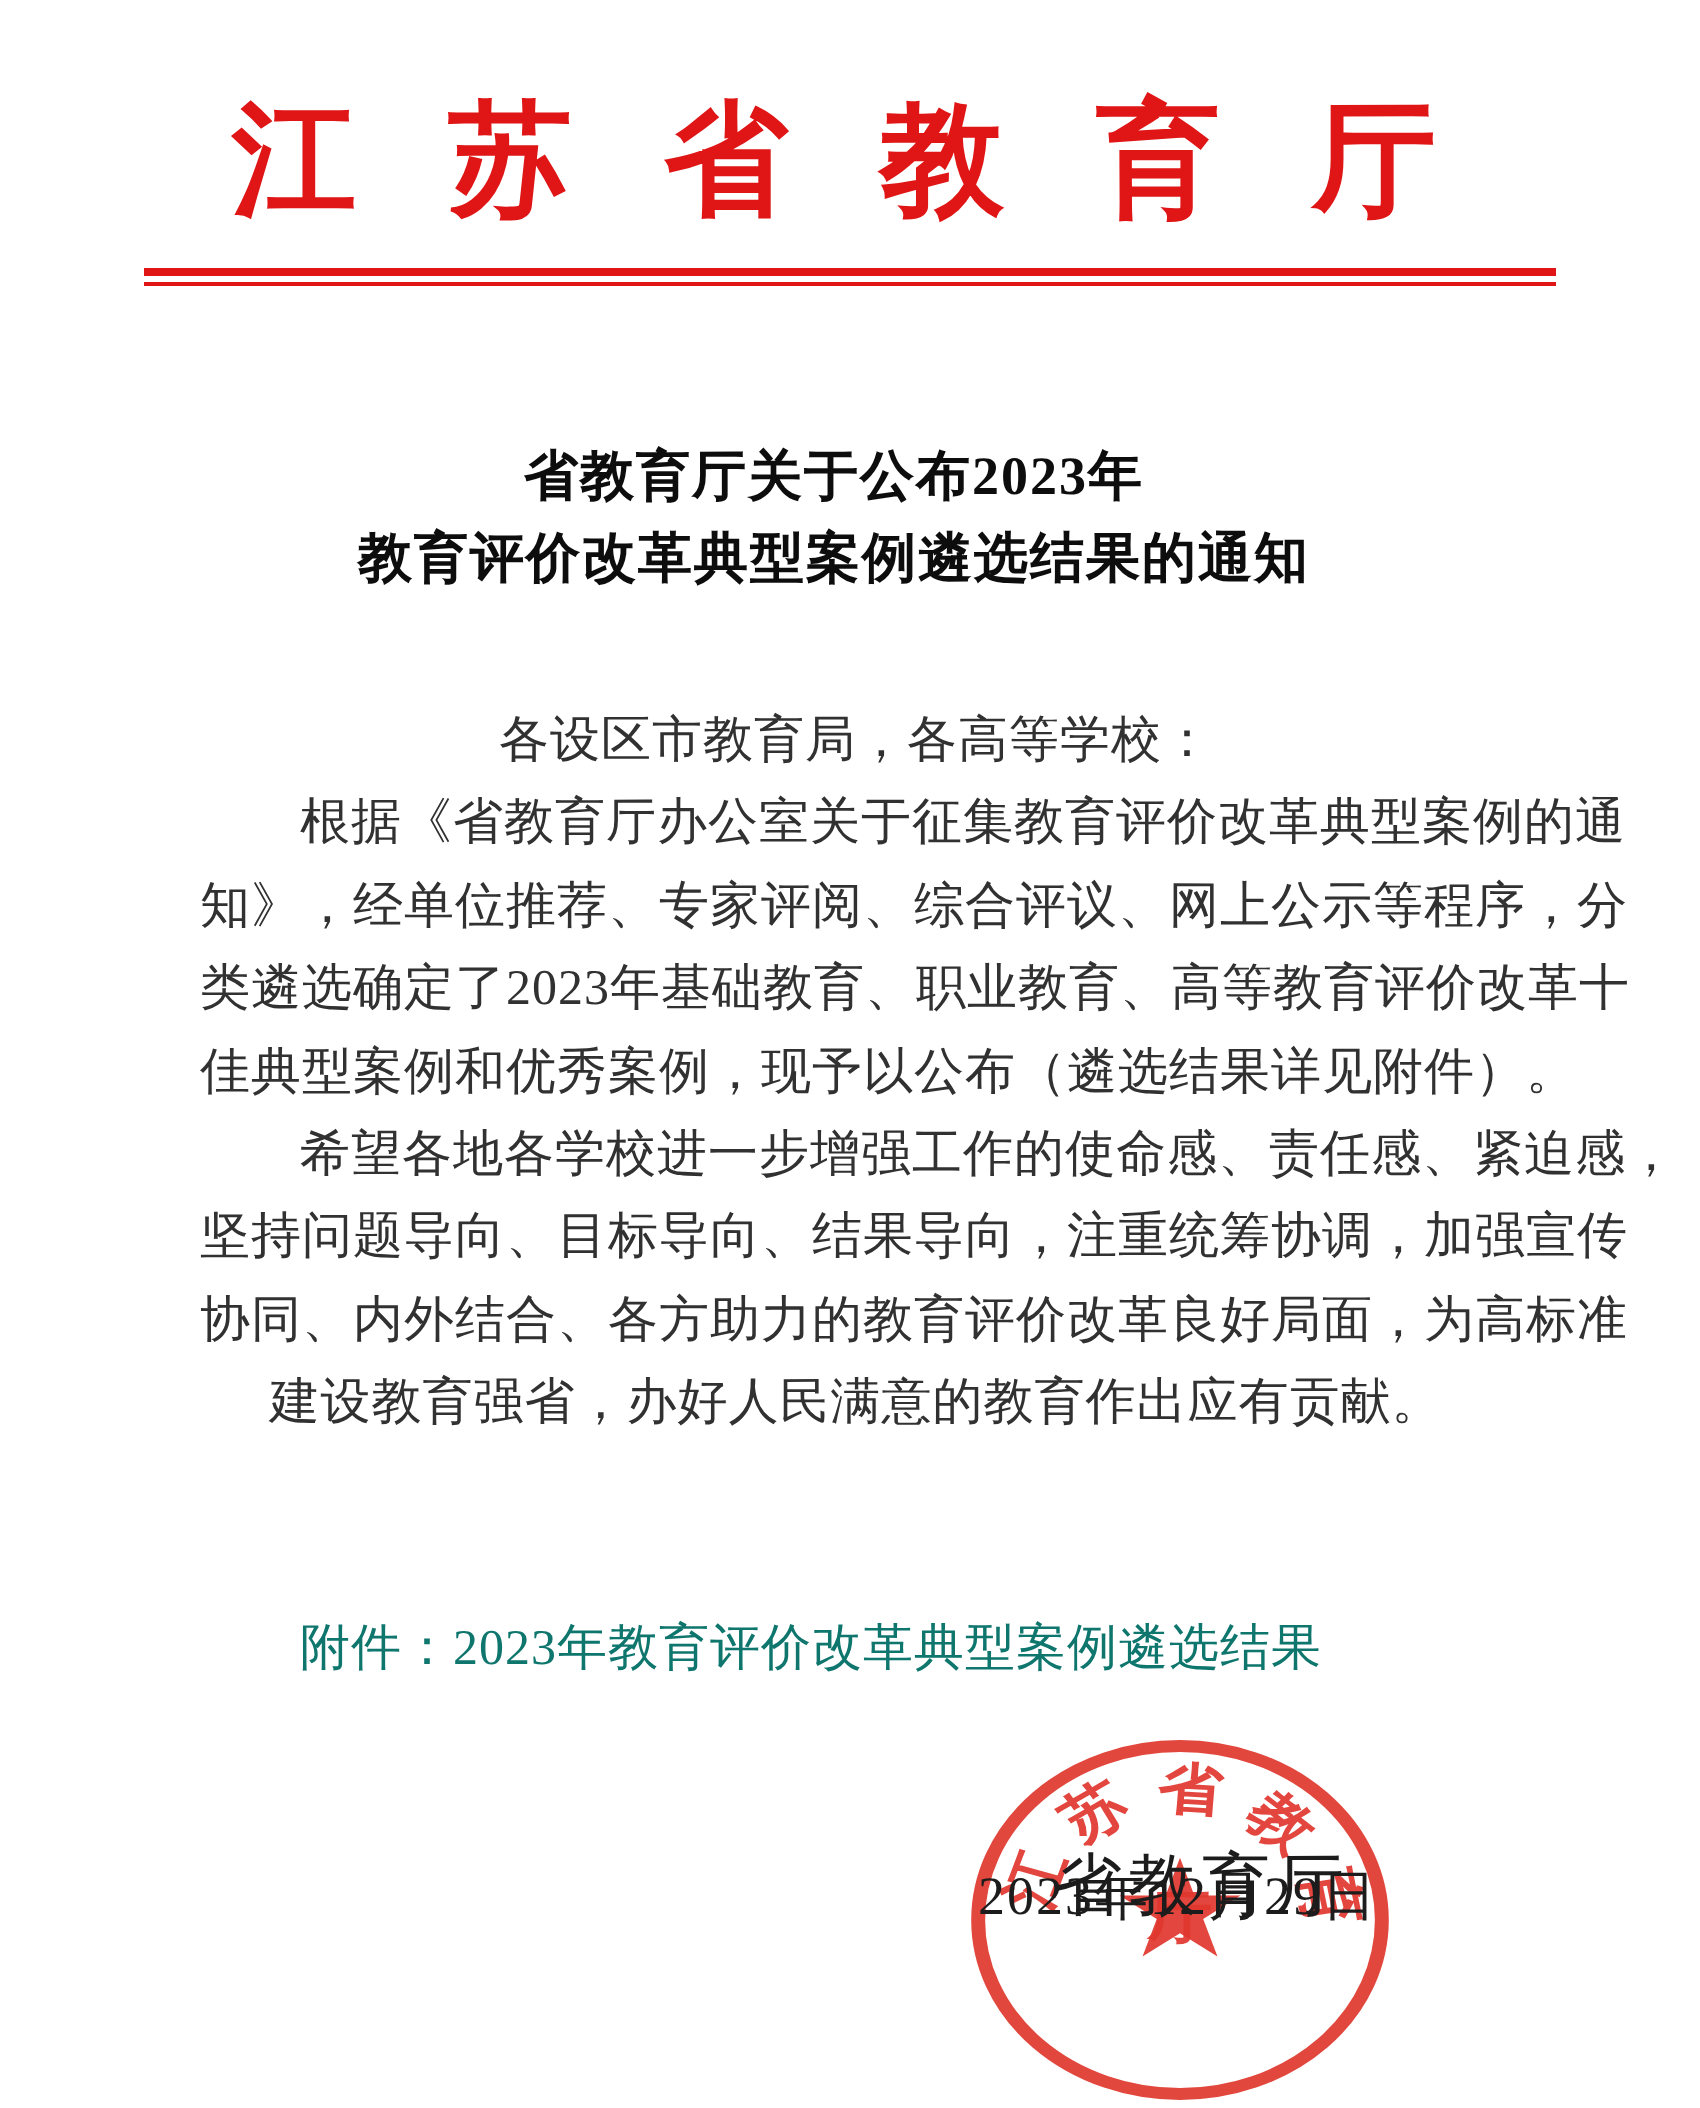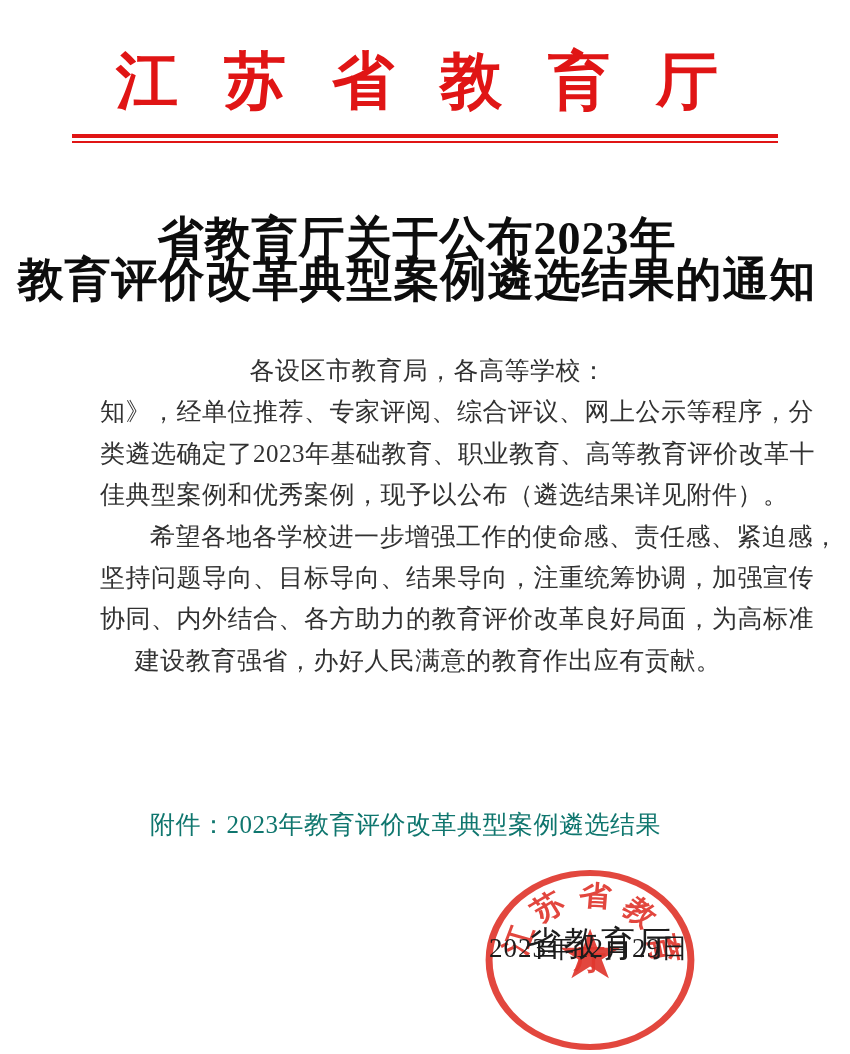--- a/index.html
+++ b/index.html
@@ -45,21 +45,21 @@
     background: #e01515;
   }
 
   
   .title-block {
     position: absolute;
     top: 218px;
     left: 0;
     width: 100%;
     text-align: center;
-    font-size: 46px;
+    font-size: 27px;
     line-height: 41px;
     font-weight: bold;
     color: #0d0d0d;
     letter-spacing: 1px;
   }
 
   
   .body-block {
     position: absolute;
     top: 350px;
@@ -175,20 +175,21 @@
   <div class="rule-thick"></div>
   <div class="rule-thin"></div>
 
   <div class="title-block">
     <div>省教育厅关于公布2023年</div>
     <div>教育评价改革典型案例遴选结果的通知</div>
   </div>
 
   <div class="body-block">
     <div class="body-line">各设区市教育局，各高等学校：</div>
+    <div class="body-line indent">根据《省教育厅办公室关于征集教育评价改革典型案例的通</div>
     <div class="body-line">知》，经单位推荐、专家评阅、综合评议、网上公示等程序，分</div>
     <div class="body-line">类遴选确定了2023年基础教育、职业教育、高等教育评价改革十</div>
     <div class="body-line">佳典型案例和优秀案例，现予以公布（遴选结果详见附件）。</div>
     <div class="body-line indent">希望各地各学校进一步增强工作的使命感、责任感、紧迫感，</div>
     <div class="body-line">坚持问题导向、目标导向、结果导向，注重统筹协调，加强宣传</div>
     <div class="body-line">协同、内外结合、各方助力的教育评价改革良好局面，为高标准</div>
     <div class="body-line">建设教育强省，办好人民满意的教育作出应有贡献。</div>
   </div>
 
   <div class="attachment-line">附件：2023年教育评价改革典型案例遴选结果</div>

